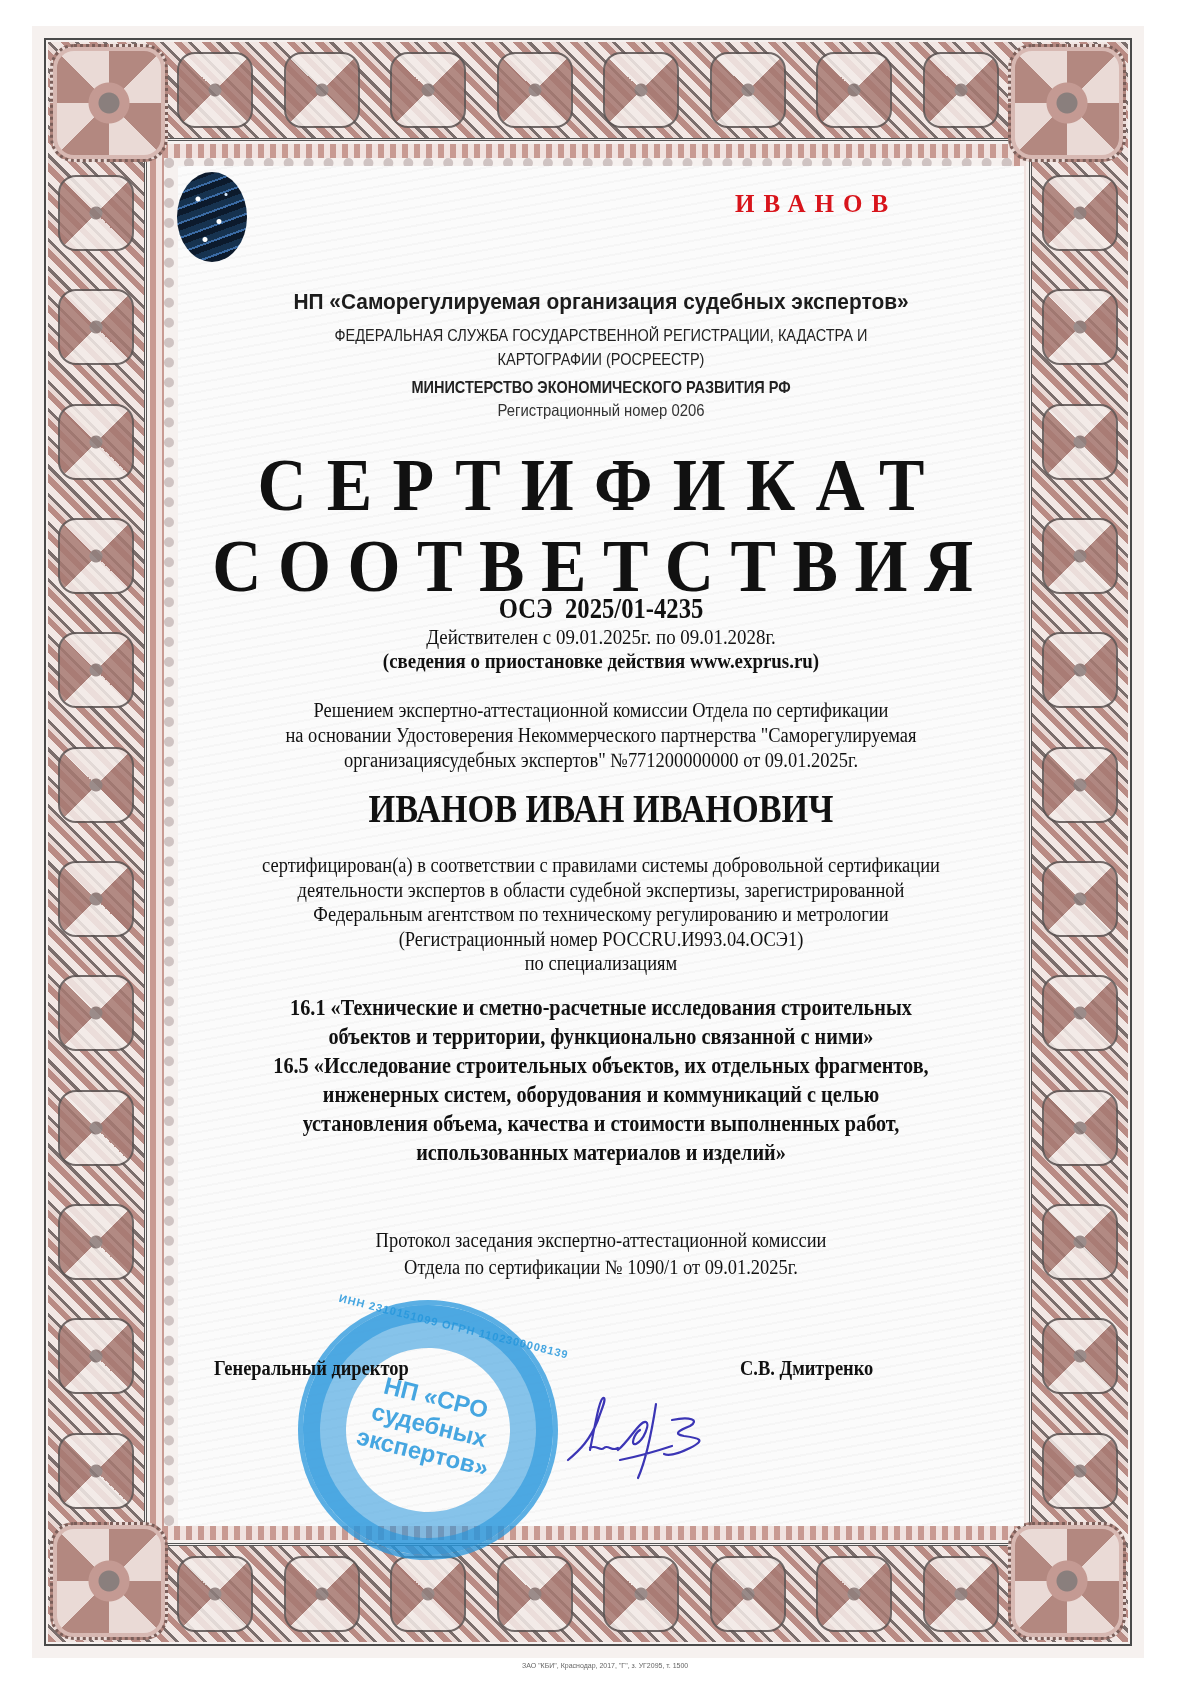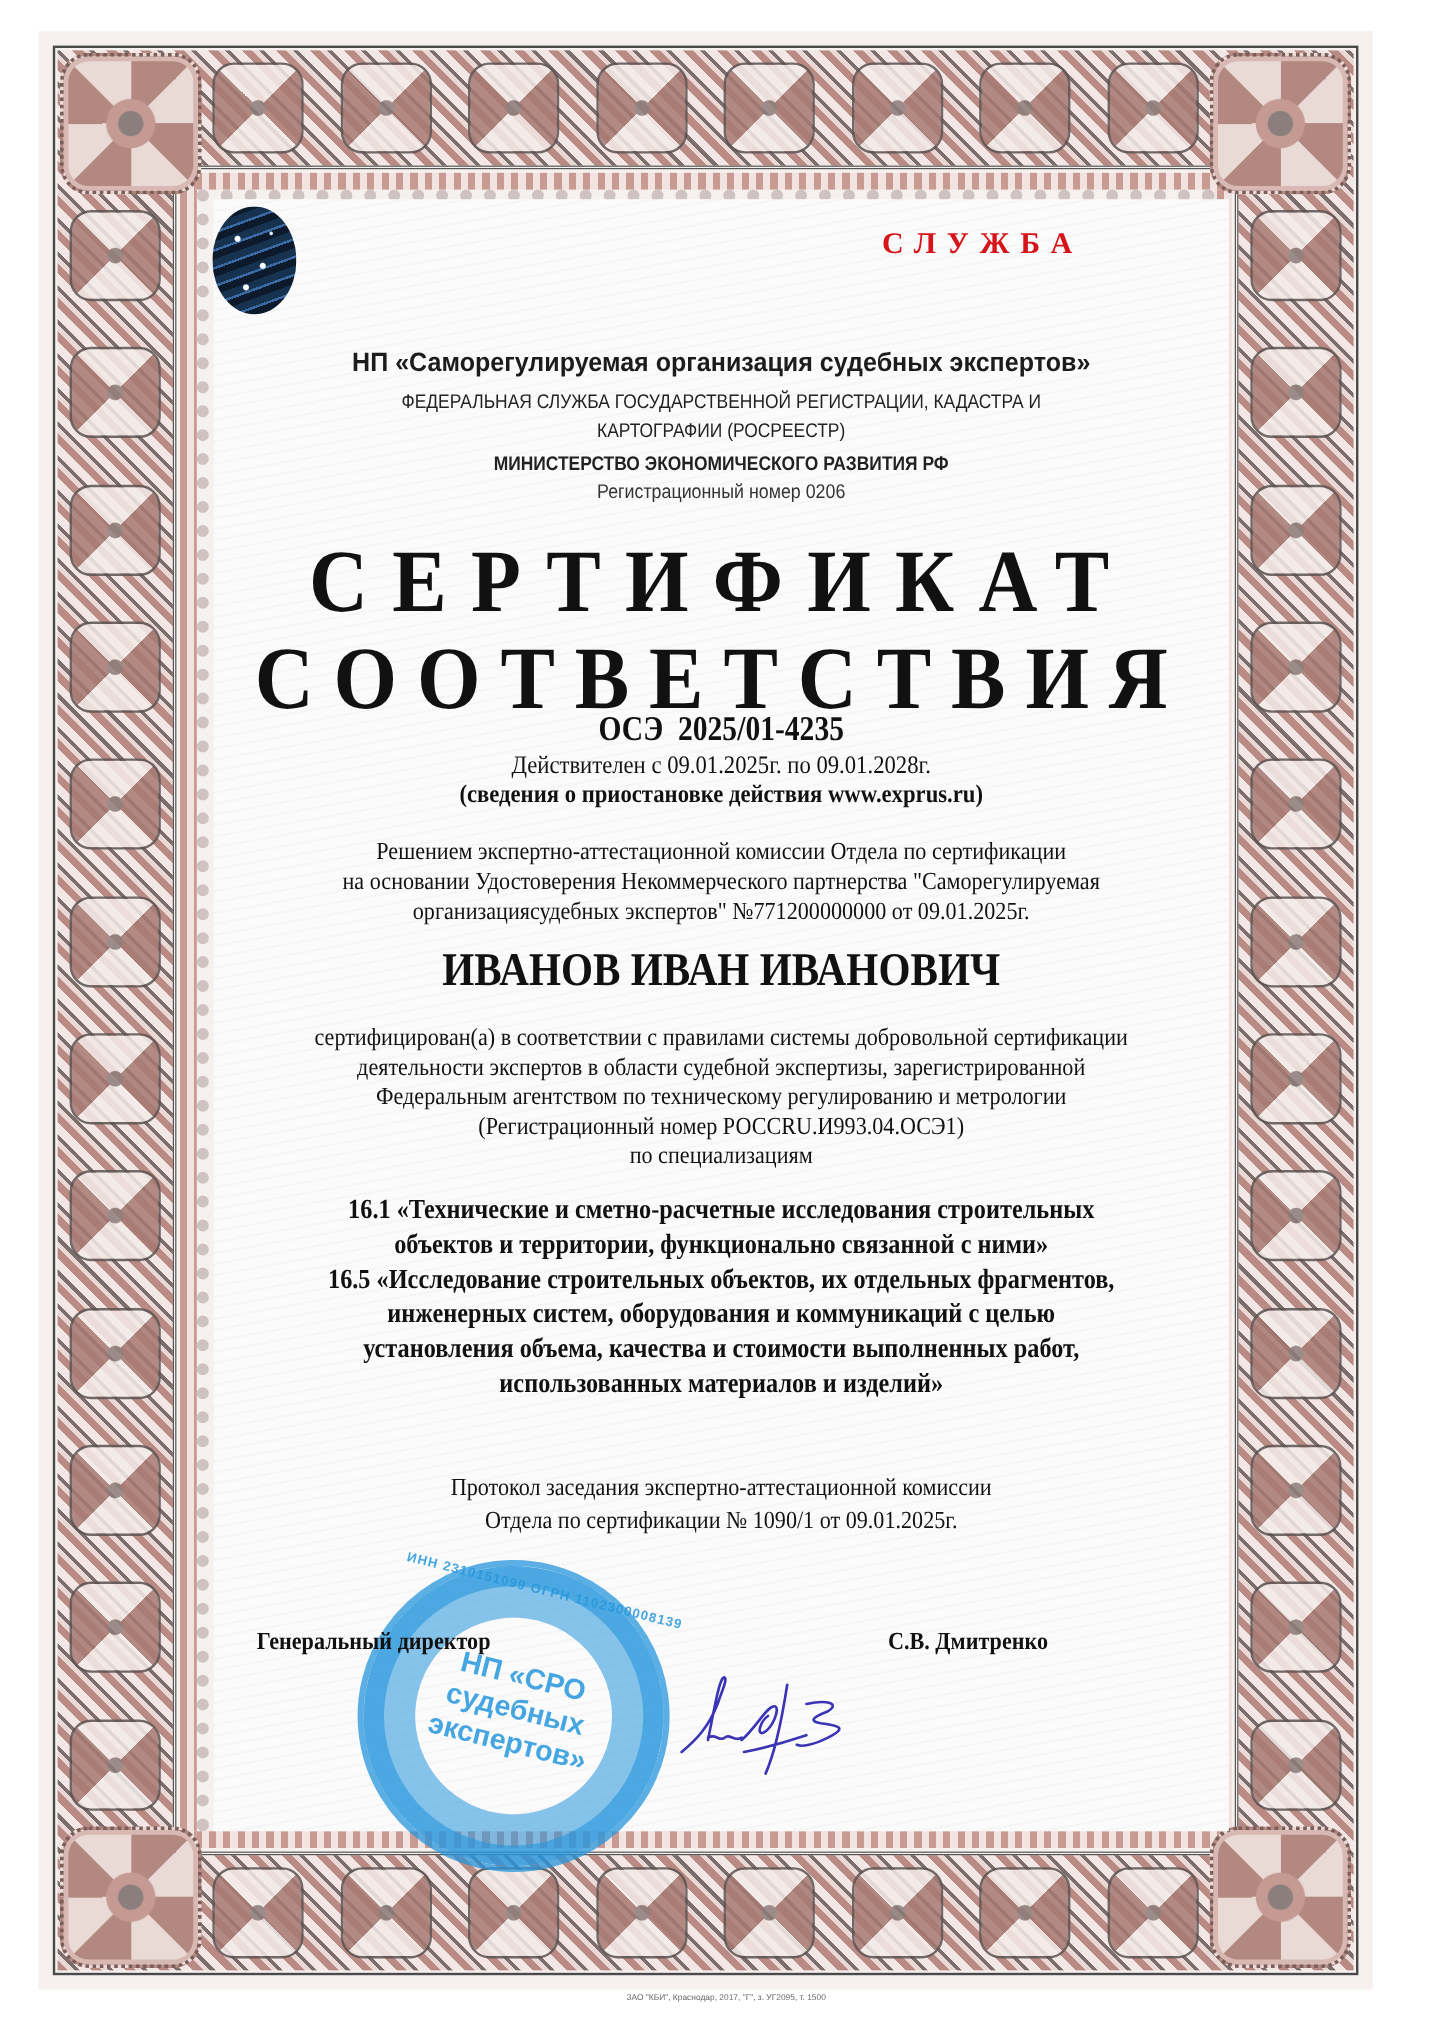--- a/index.html
+++ b/index.html
@@ -190,21 +190,21 @@
   <div class="corner tl"></div>
   <div class="corner tr"></div>
   <div class="corner bl"></div>
   <div class="corner br"></div>
 </div>
 
 <div class="paper"></div>
 
 <div class="content">
   <div class="hologram"></div>
-  <div class="sample">СЛУЖБА</div>
+  <div class="sample">ИВАНОВ</div>
 
   <div class="center sans org">НП «Саморегулируемая организация судебных экспертов»</div>
   <div class="center sans fed1">ФЕДЕРАЛЬНАЯ СЛУЖБА ГОСУДАРСТВЕННОЙ РЕГИСТРАЦИИ, КАДАСТРА И</div>
   <div class="center sans fed2">КАРТОГРАФИИ (РОСРЕЕСТР)</div>
   <div class="center sans ministry">МИНИСТЕРСТВО ЭКОНОМИЧЕСКОГО РАЗВИТИЯ РФ</div>
   <div class="center sans regnum">Регистрационный номер 0206</div>
 
   <div class="center title1">СЕРТИФИКАТ</div>
   <div class="center title2">СООТВЕТСТВИЯ</div>
 

